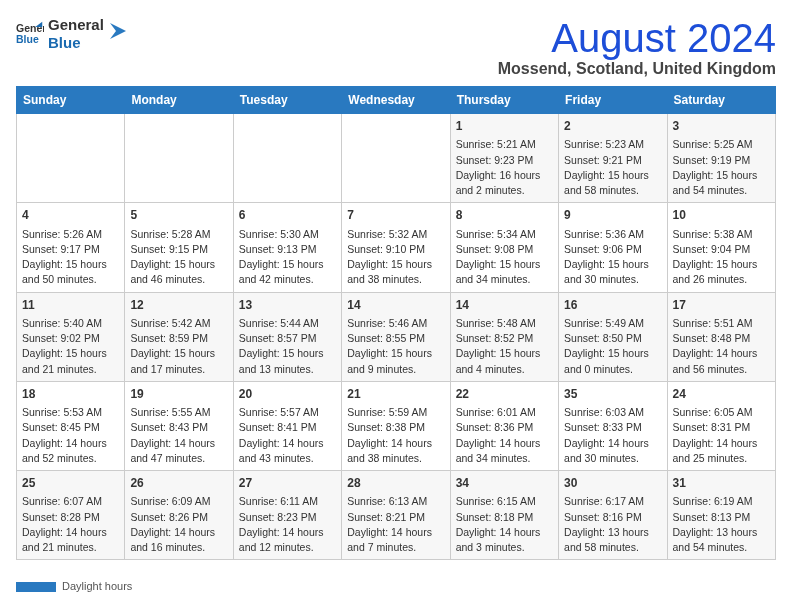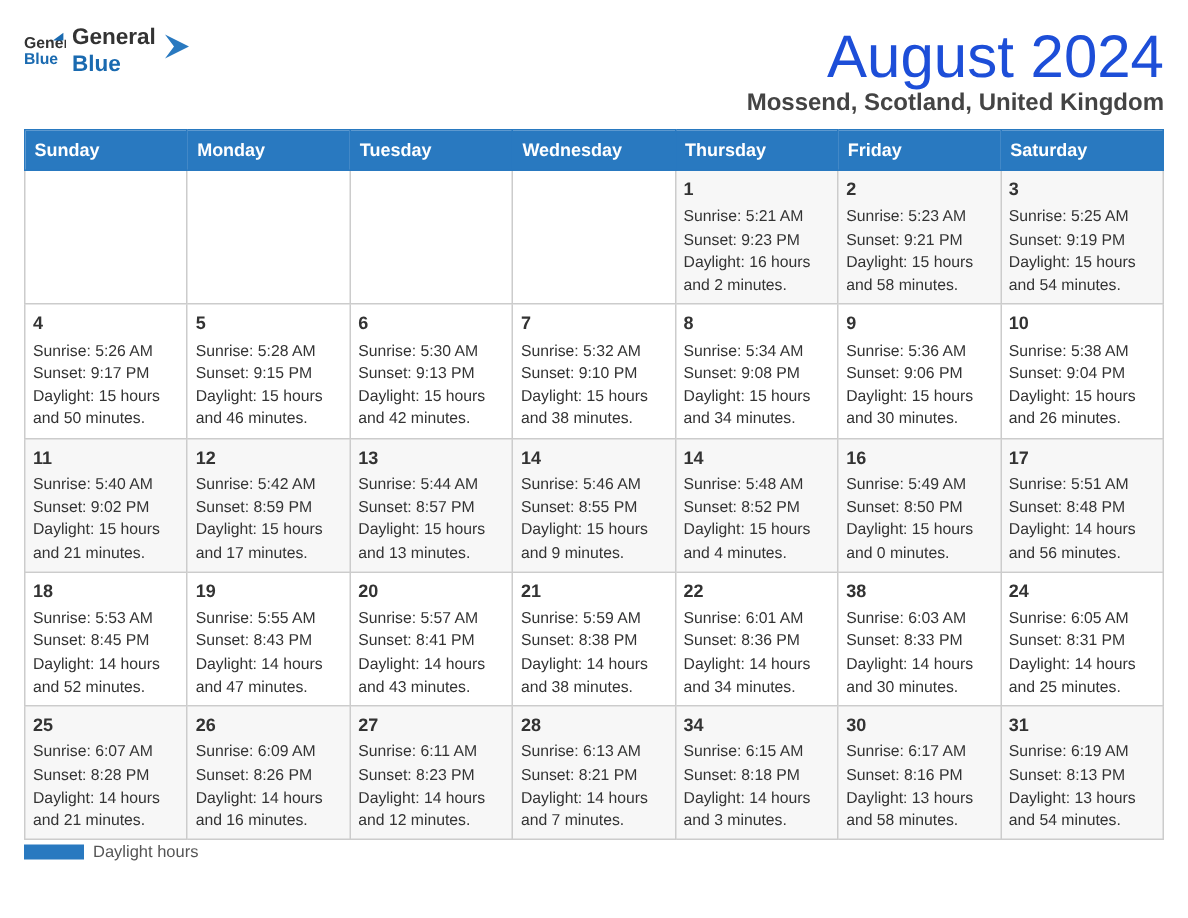--- a/index.html
+++ b/index.html
@@ -70,25 +70,25 @@
     .day-num {
       font-weight: bold;
       font-size: 12px;
       display: block;
       margin-bottom: 2px;
     }
     .empty-cell {
       background: #fff !important;
     }
     .footer {
-      margin-top: 2px;
+      margin-top: 20px;
       font-size: 11px;
       color: #555;
       display: flex;
-      align-items: center;
+      align-items: flex-end;
       gap: 6px;
     }
     .footer-bar {
       display: inline-block;
       width: 40px;
       height: 10px;
       background: #2979c0;
       vertical-align: middle;
     }
   </style>
@@ -222,21 +222,21 @@
 Daylight: 14 hours
 and 43 minutes.</span></td>
         <td><span class="day-num">21</span><span style="white-space: pre-line; margin-top: 11px;">Sunrise: 5:59 AM
 Sunset: 8:38 PM
 Daylight: 14 hours
 and 38 minutes.</span></td>
         <td><span class="day-num">22</span><span style="white-space: pre-line;">Sunrise: 6:01 AM
 Sunset: 8:36 PM
 Daylight: 14 hours
 and 34 minutes.</span></td>
-        <td><span class="day-num">38</span><span style="white-space: pre-line;">Sunrise: 6:03 AM
+        <td><span class="day-num">35</span><span style="white-space: pre-line;">Sunrise: 6:03 AM
 Sunset: 8:33 PM
 Daylight: 14 hours
 and 30 minutes.</span></td>
         <td><span class="day-num">24</span><span style="white-space: pre-line;">Sunrise: 6:05 AM
 Sunset: 8:31 PM
 Daylight: 14 hours
 and 25 minutes.</span></td>
       </tr>
       <tr>
         <td><span class="day-num">25</span><span style="white-space: pre-line;">Sunrise: 6:07 AM

